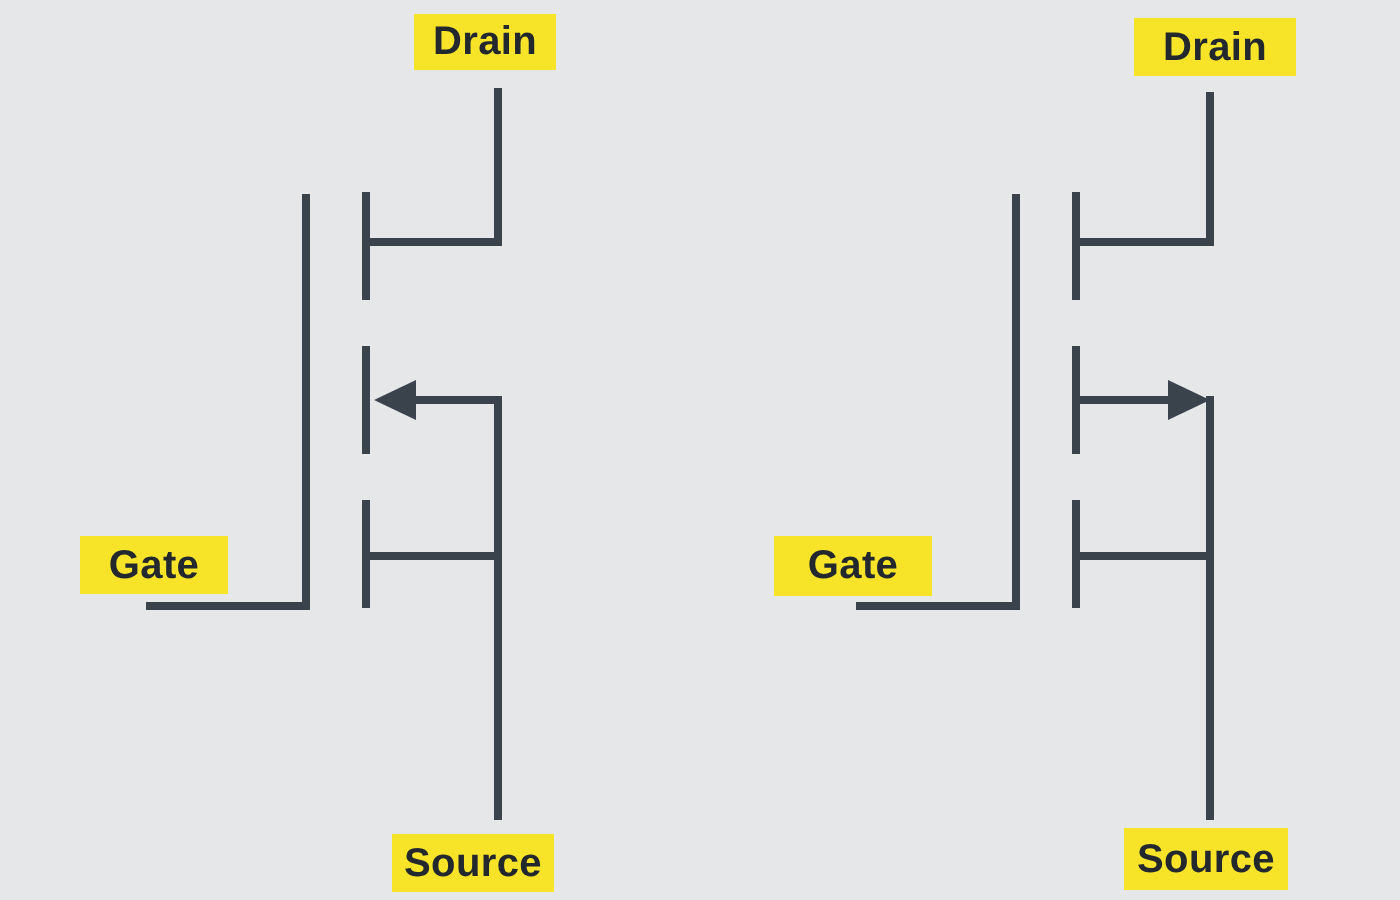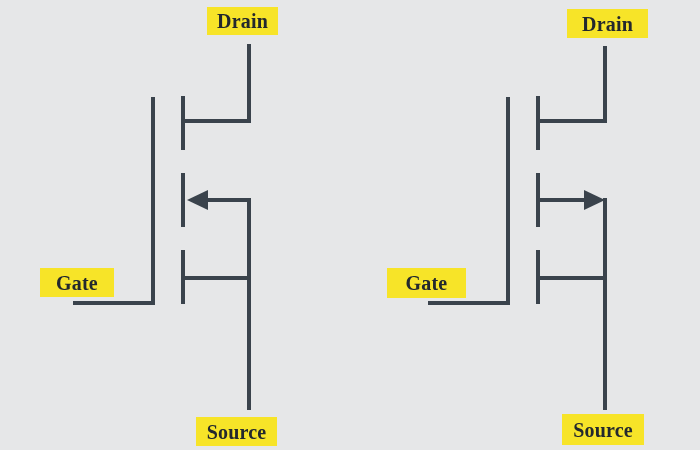--- a/index.html
+++ b/index.html
@@ -30,21 +30,20 @@
     position: absolute;
     display: flex;
     align-items: center;
     justify-content: center;
     background: var(--label_bg);
     color: var(--label_fg);
     font-weight: bold;
     font-size: 20px;
     letter-spacing: 0.2px;
     line-height: 1;
-    font-family: Liberation Serif, serif;
   }
   
   .lbl-drain-left  { left: 207px; top: 7px;   width: 71px; height: 28px; }
   .lbl-gate-left   { left: 40px;  top: 268px; width: 74px; height: 29px; }
   .lbl-source-left { left: 196px; top: 417px; width: 81px; height: 29px; }
   
   .lbl-drain-right  { left: 567px; top: 9px;   width: 81px; height: 29px; }
   .lbl-gate-right   { left: 387px; top: 268px; width: 79px; height: 30px; }
   .lbl-source-right { left: 562px; top: 414px; width: 82px; height: 31px; }
 </style>

